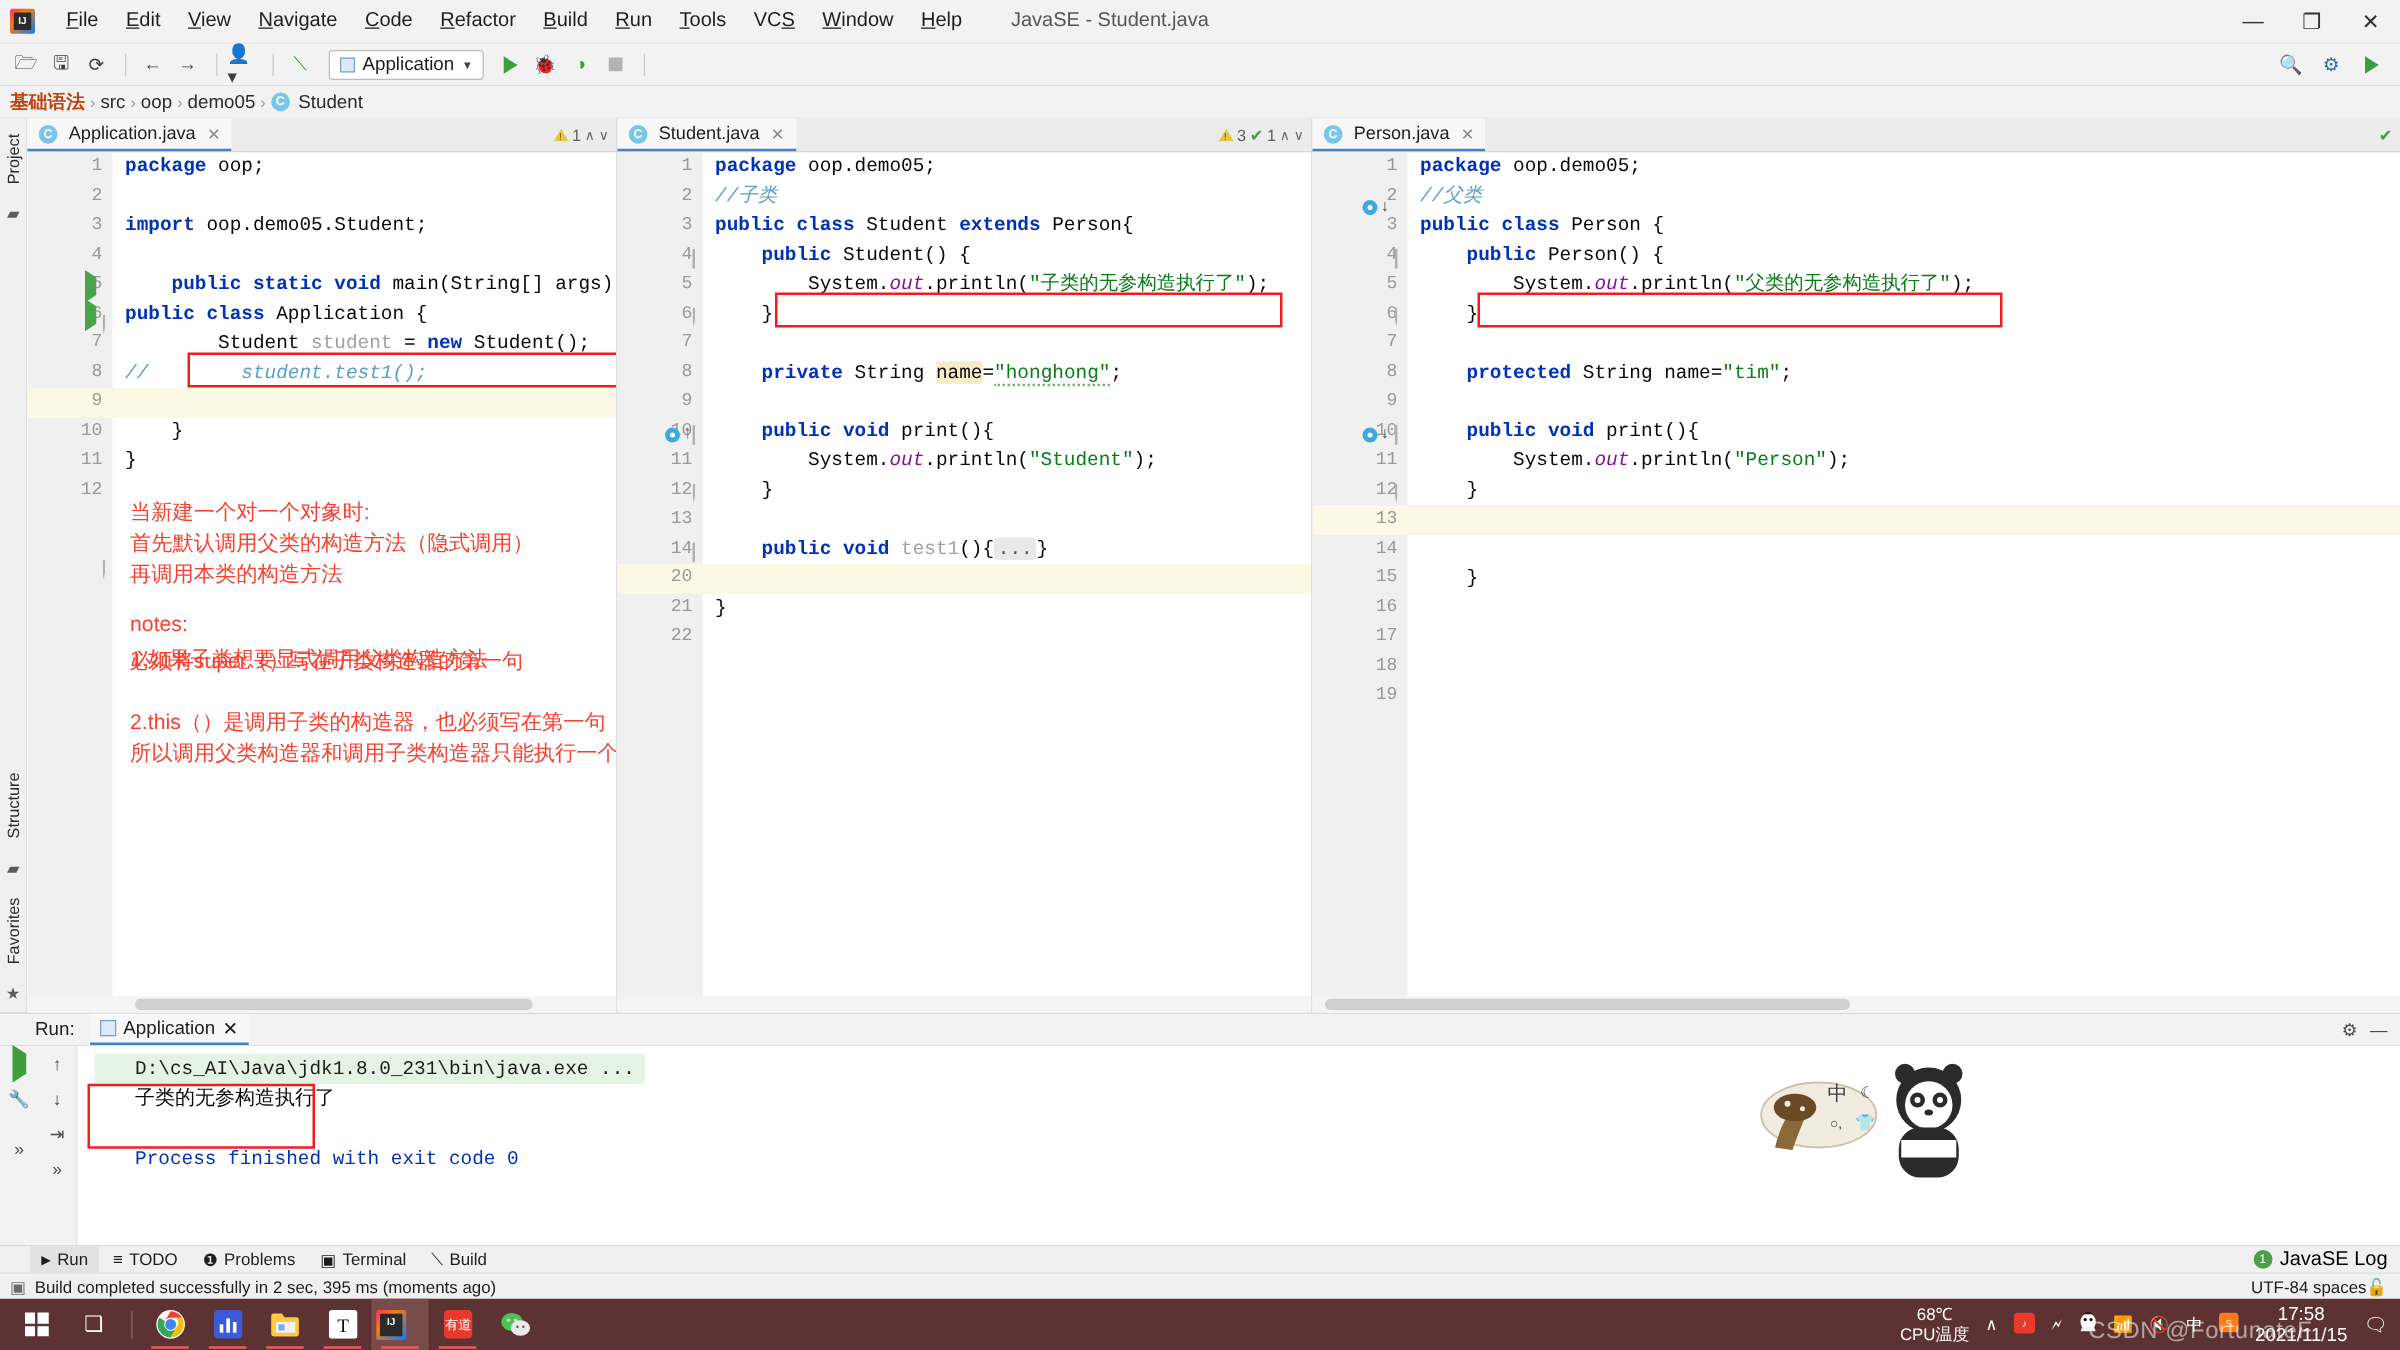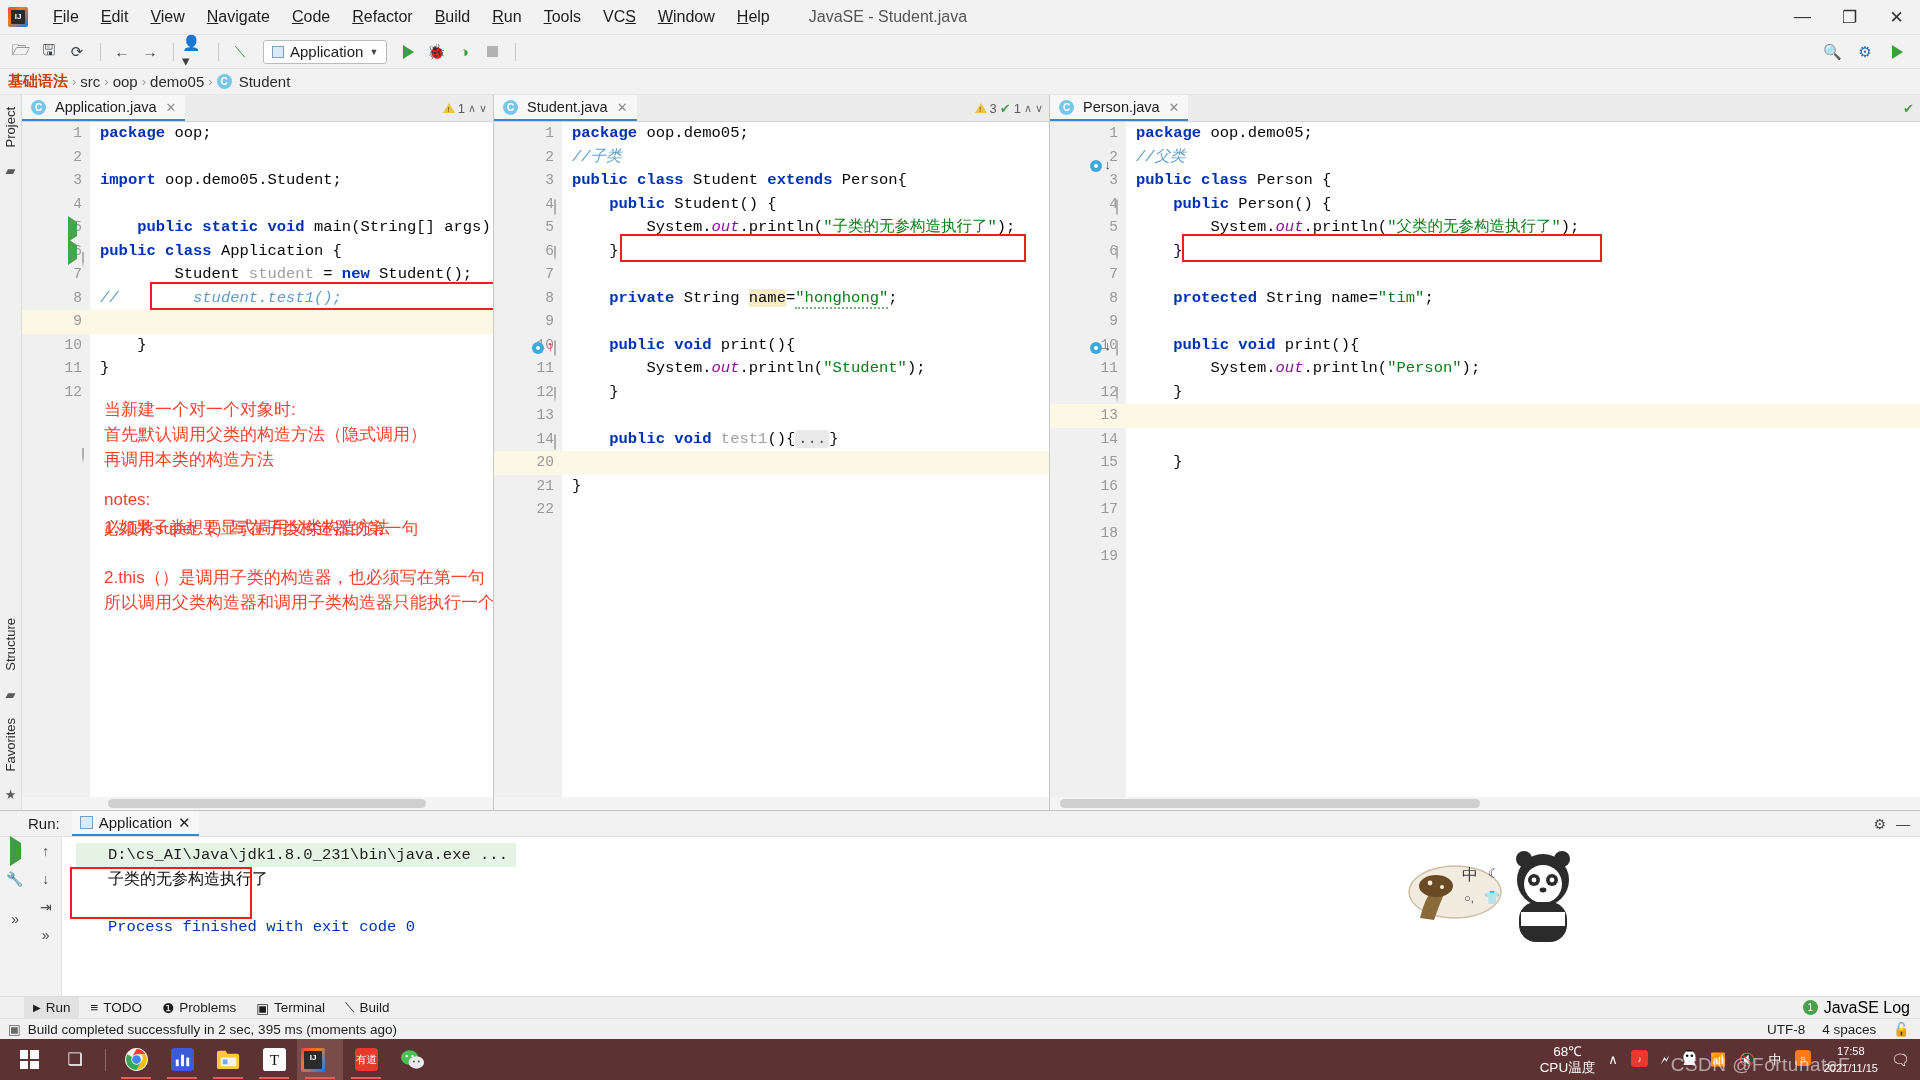--- a/index.html
+++ b/index.html
@@ -232,41 +232,41 @@
   .bt-right { margin-left: auto; display: flex; align-items: center; gap: 6px; padding-right: 10px; }
   .evt-badge {
     width: 15px; height: 15px; border-radius: 50%; background: #4aa04a; color: #fff;
     font-size: 10px; display: flex; align-items: center; justify-content: center;
   }
   .statusbar {
     height: 21px; background: #f0f0f0; display: flex; align-items: center;
     padding-left: 8px; gap: 7px; font-size: 13.5px; color: #1d1d1d; flex: none;
     border-top: 1px solid #e0e0e0;
   }
-  .sb-right { margin-left: auto; display: flex; align-items: center; gap: 17px; padding-right: 10px; justify-content: space-between; }
+  .sb-right { margin-left: auto; display: flex; align-items: center; padding-right: 10px; justify-content: space-between; }
 
   
   .taskbar {
     height: 41px; background: #5d3232; display: flex; align-items: center;
     padding-left: 6px; flex: none; position: relative;
   }
   .tb-app {
     width: 46px; height: 41px; display: flex; align-items: center; justify-content: center;
     position: relative;
   }
   .tb-app.active { background: #7a4b4b; }
   .tb-app .underline { position: absolute; bottom: 1px; left: 8px; right: 8px; height: 2.5px; background: #ef5a5a; }
   .winlogo { width: 19px; height: 19px; display: grid; grid-template-columns: 1fr 1fr;
              grid-template-rows: 1fr 1fr; gap: 2px; }
   .winlogo i { background: #fff; display: block; }
   .tasksep { width: 1px; height: 22px; background: #8a6a6a; margin: 0 7px; }
   .tray { margin-left: auto; display: flex; align-items: center; gap: 13px; padding-right: 10px;
           color: #fff; font-size: 13px; }
   .cpu-temp { text-align: center; line-height: 16px; font-size: 13.5px; color: #fff; }
-  .clock { text-align: center; line-height: 17px; font-size: 11px; color: #fff; }
+  .clock { text-align: center; line-height: 17px; font-size: 15px; color: #fff; }
   .watermark {
     position: absolute; right: 70px; bottom: 4px; color: rgba(255,255,255,.55);
     font-size: 19px; letter-spacing: .5px; pointer-events: none;
   }
   .panda {
     position: absolute; right: 330px; bottom: 41px; width: 190px; height: 115px;
     pointer-events: none;
   }
 </style>
 </head>

